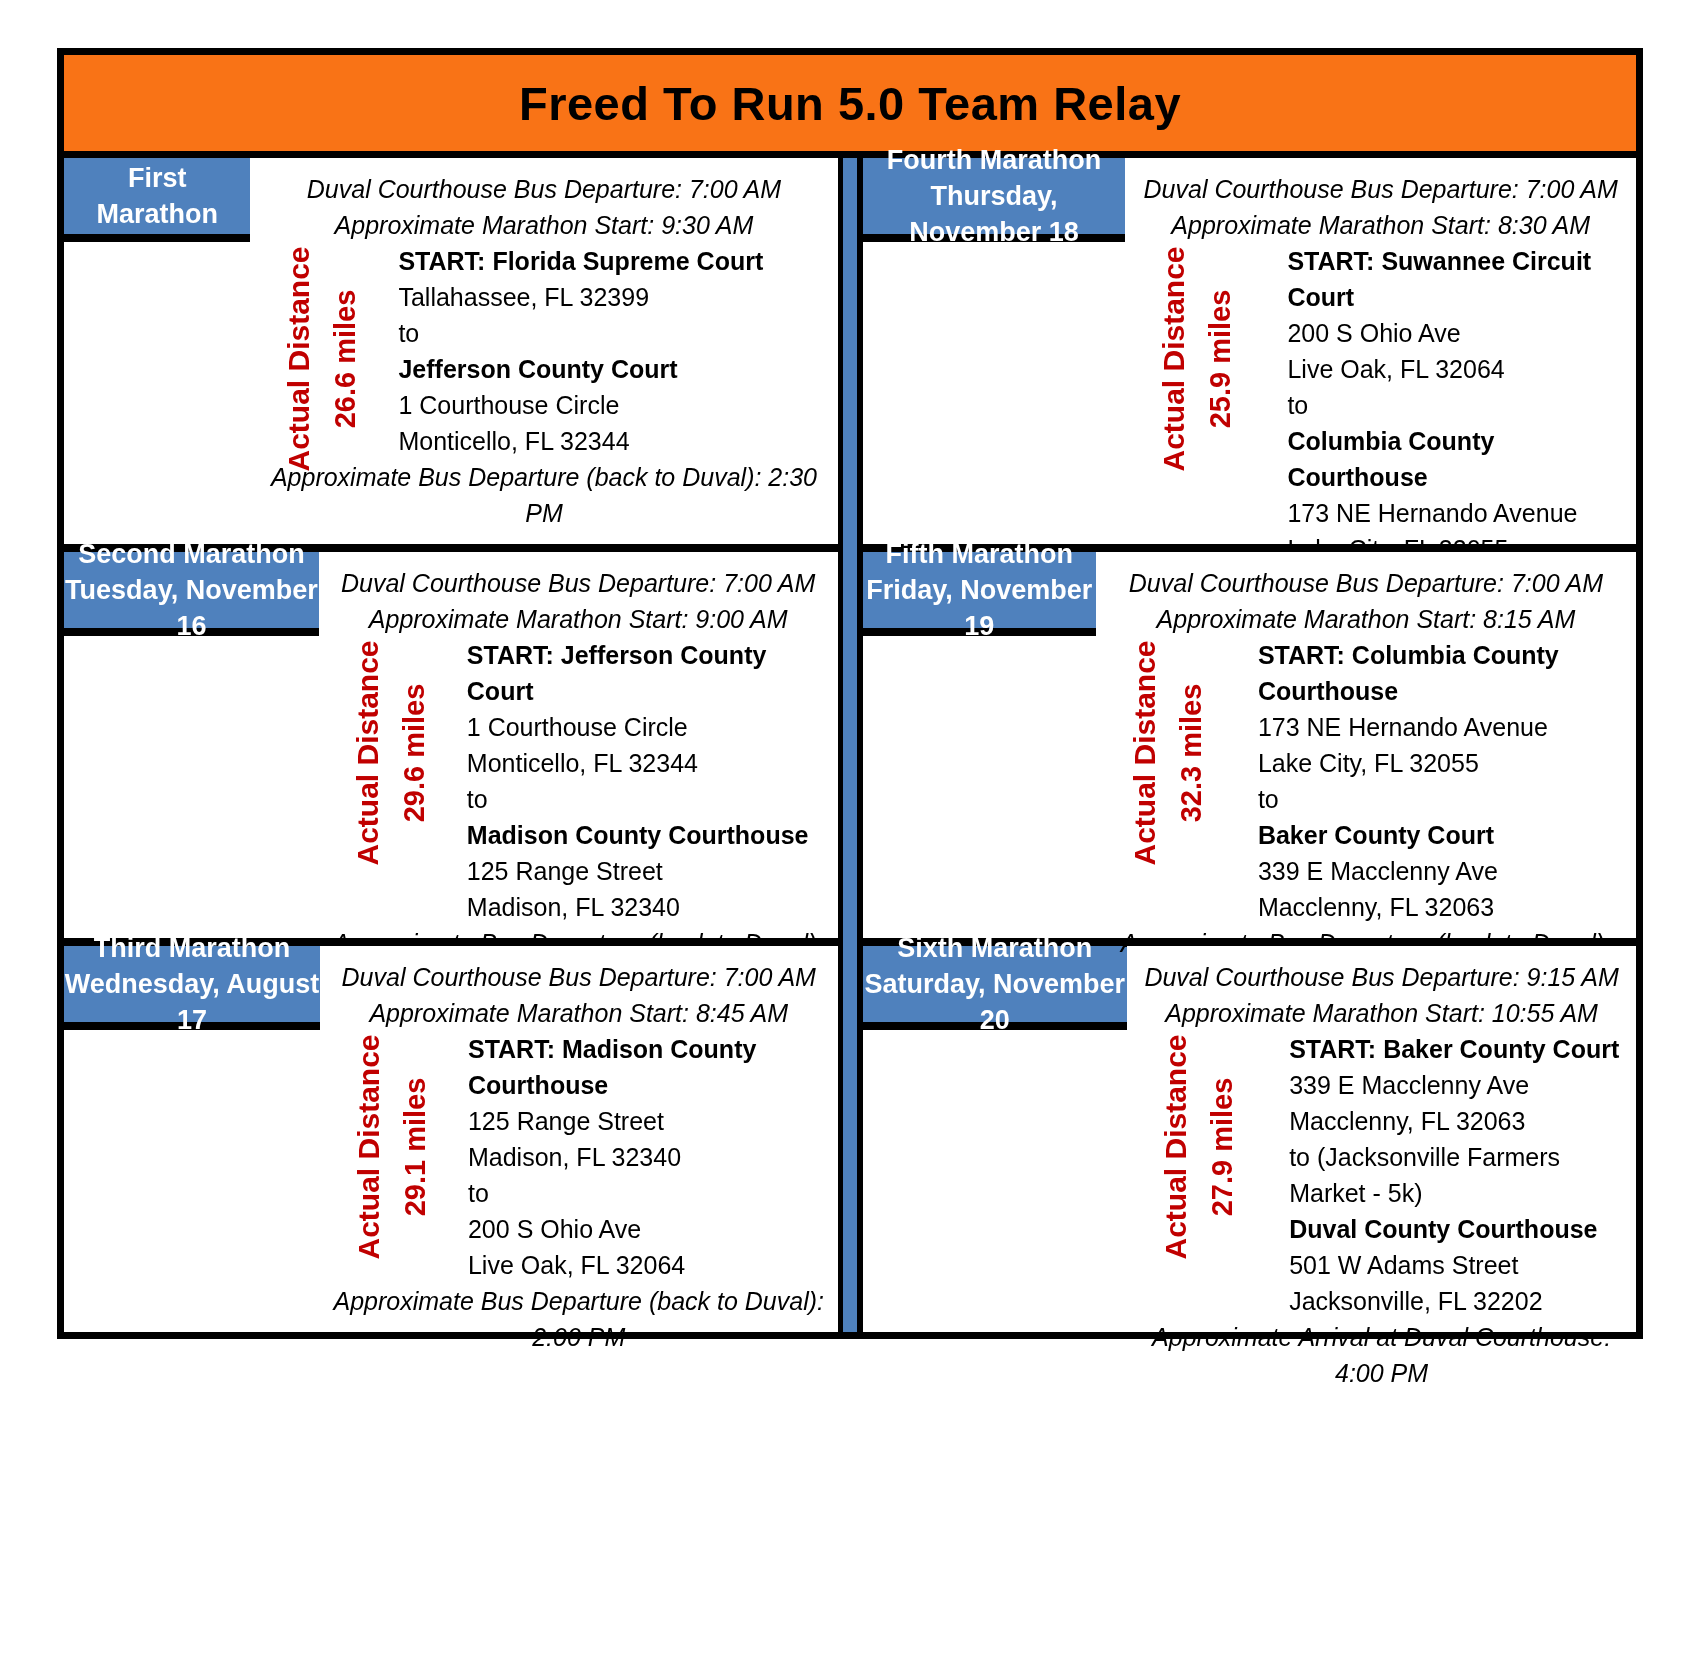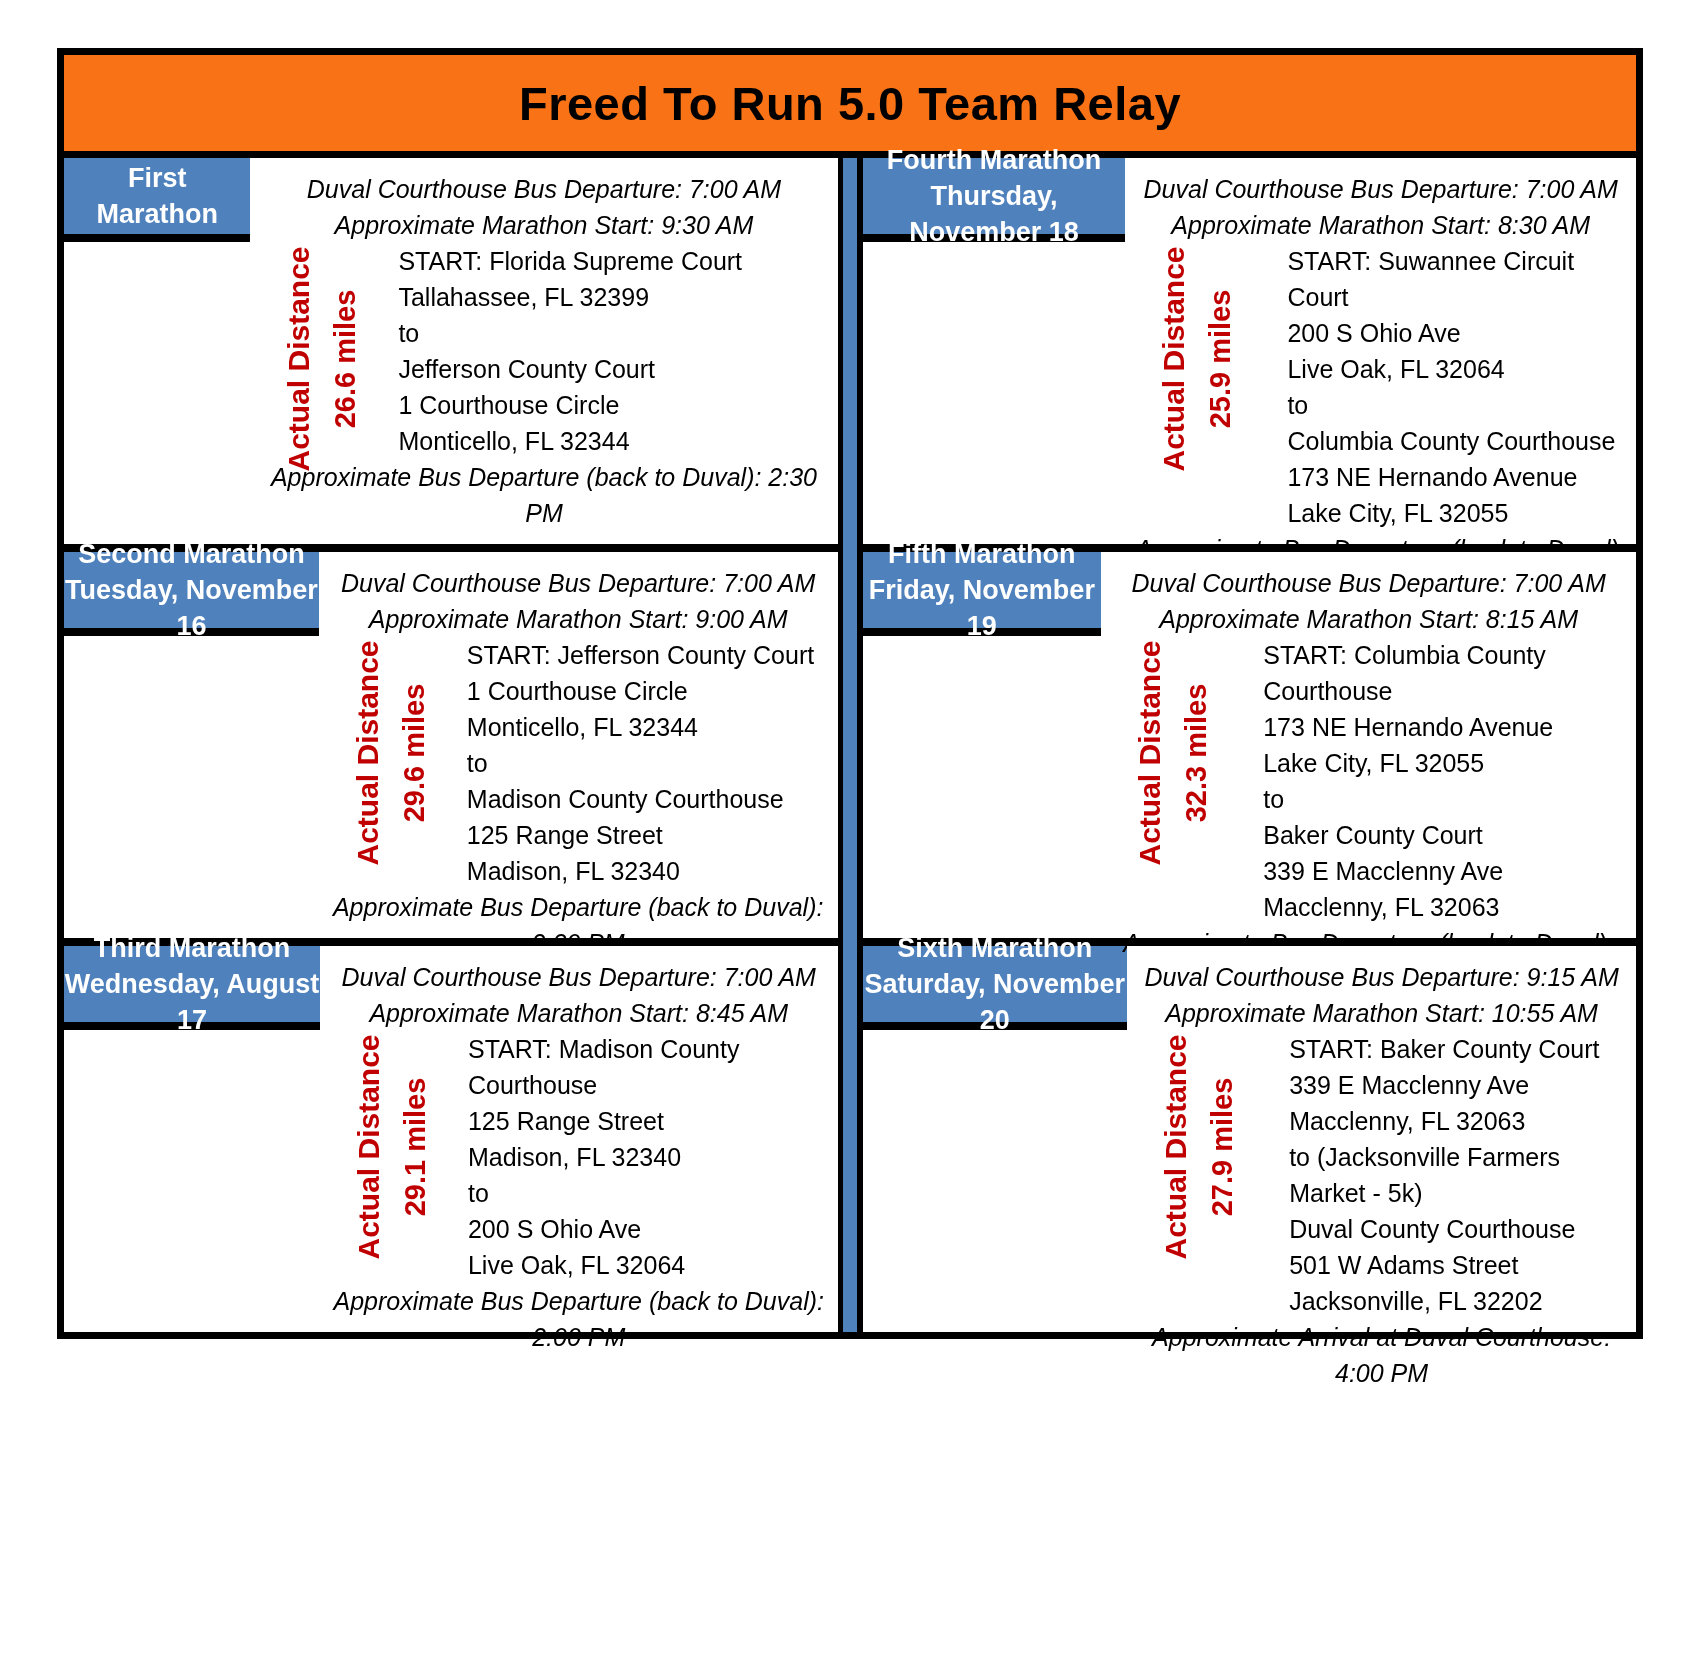--- a/index.html
+++ b/index.html
@@ -79,21 +79,21 @@
     font-size: 25px;
     line-height: 36px;
     background: #ffffff;
   }
   .iline {
     text-align: center;
     font-style: italic;
   }
   .addr { margin-left: 148px; }
   .col-right .addr { margin-left: 162px; }
-  .b { font-weight: normal; }
+  .b { font-weight: bold; }
   .dist-wrap {
     position: absolute;
     top: 52%;
     white-space: nowrap;
     color: #c00000;
     font-weight: bold;
     pointer-events: none;
   }
   .dist-label-pos { left: 49px; transform: translate(-50%, -50%) rotate(-90deg); font-size: 30px; }
   .dist-value-pos { left: 95px; transform: translate(-50%, -50%) rotate(-90deg); font-size: 29px; }

